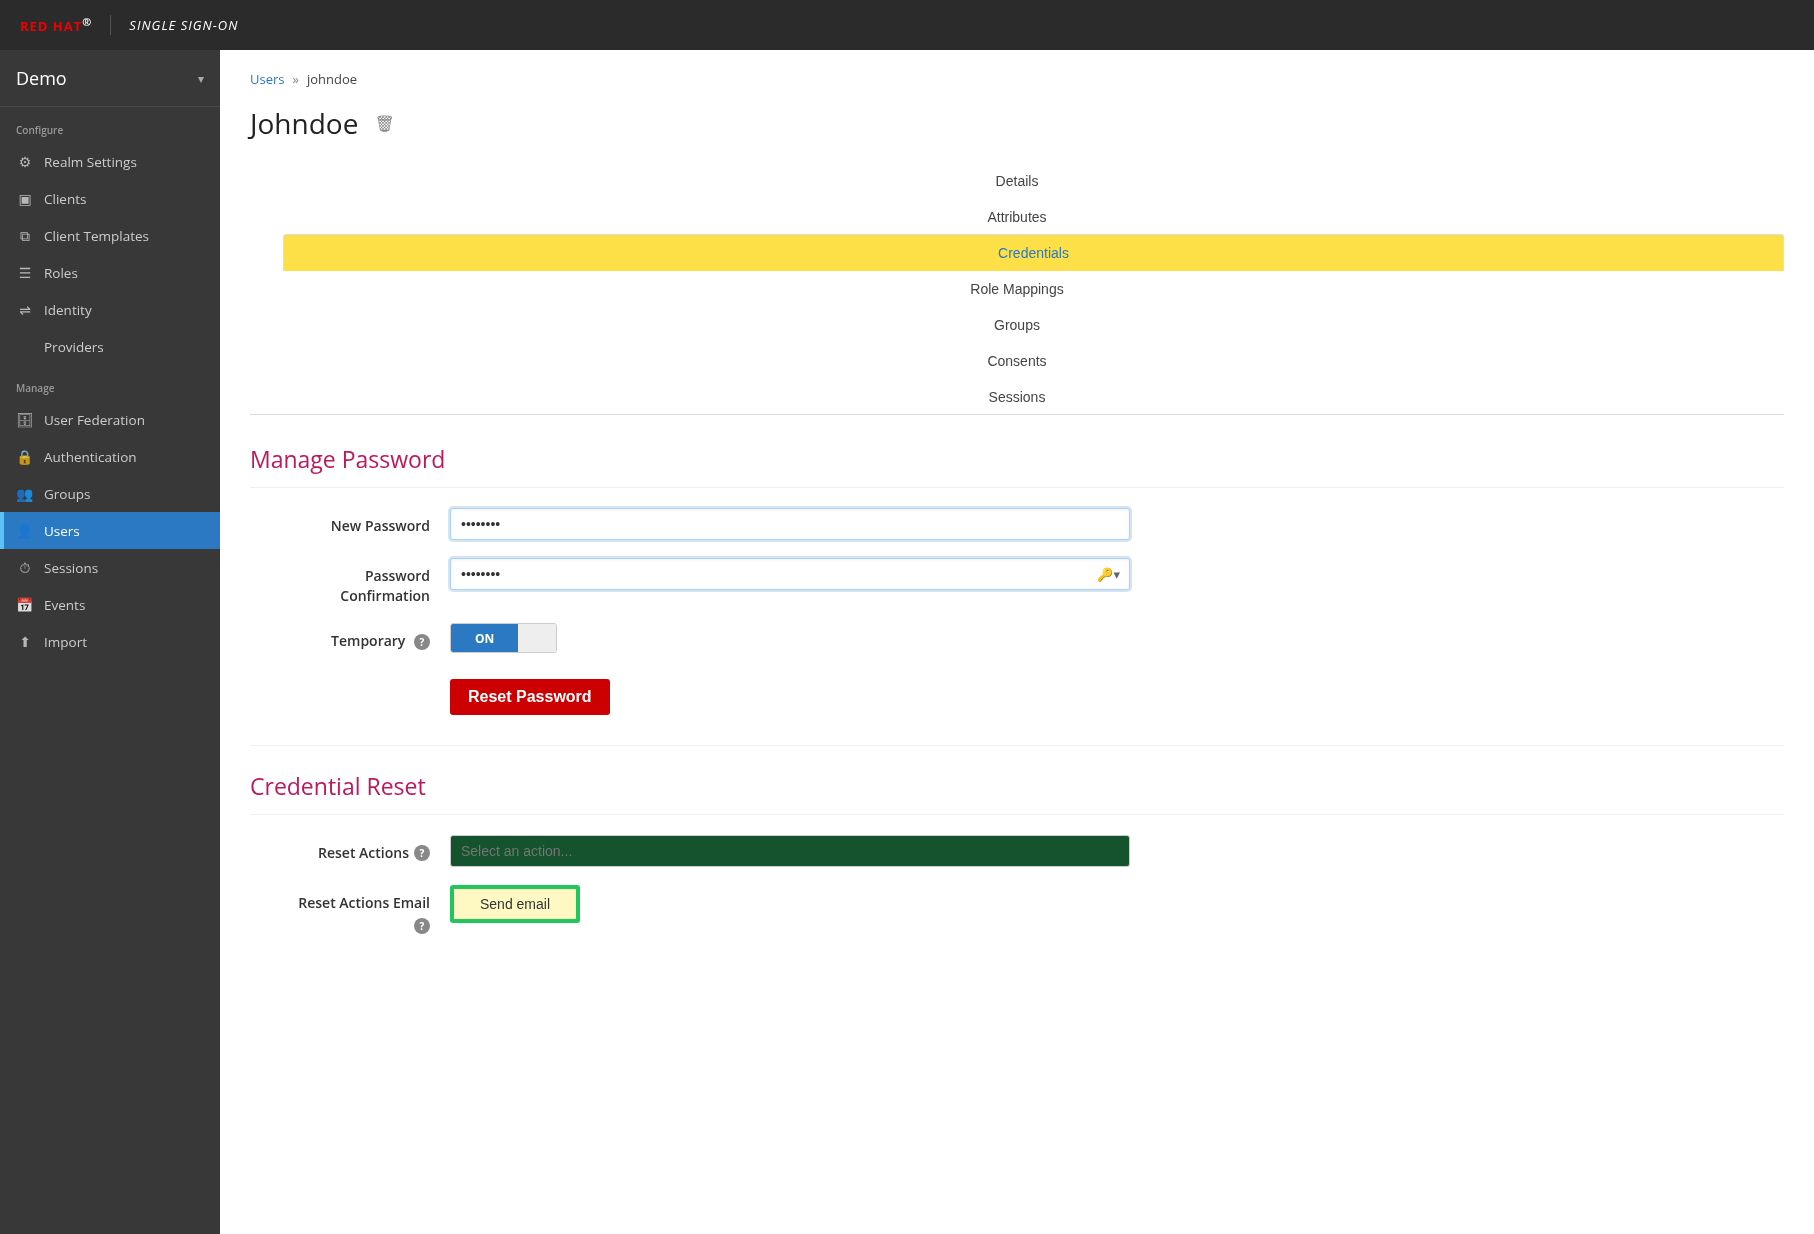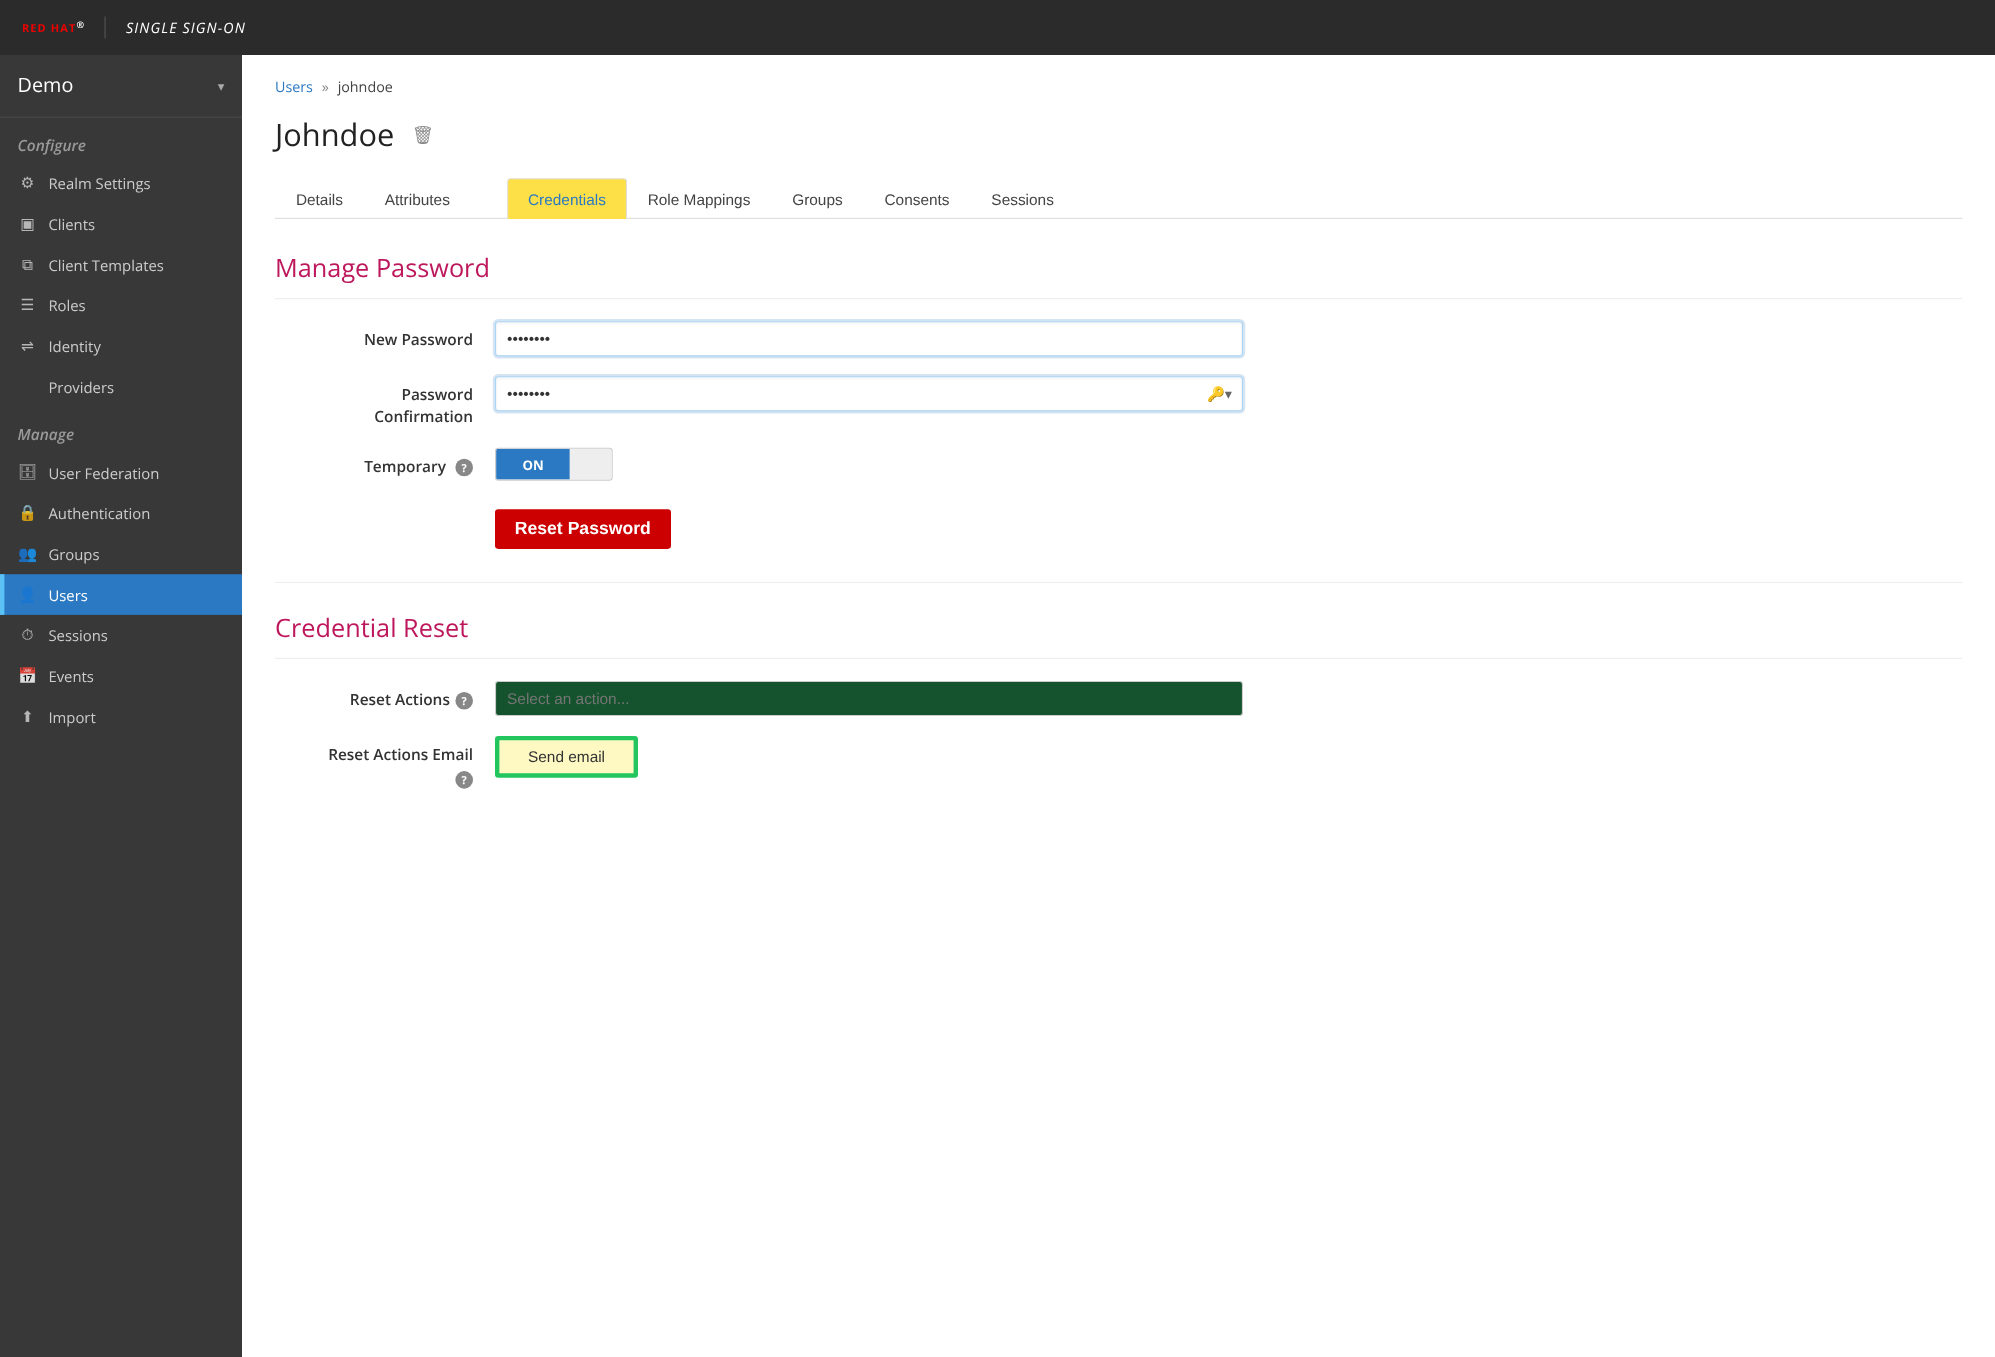--- a/index.html
+++ b/index.html
@@ -14,21 +14,21 @@
       display: flex;
       align-items: center;
       flex-shrink: 0;
     }
     .topbar-logo {
       display: flex;
       align-items: center;
       gap: 8px;
     }
     .topbar-logo .red-hat-text {
-      font-size: 10px;
+      font-size: 13px;
       font-weight: 700;
       letter-spacing: 1px;
       color: #fff;
     }
     .topbar-logo .red-hat-text span.red { color: #e00; }
     .topbar-divider { width: 1px; height: 20px; background: #555; margin: 0 10px; }
     .topbar-logo .sso-text { font-size: 13px; color: #fff; letter-spacing: 1px; text-transform: uppercase; font-style: italic; }
 
     
     .layout { display: flex; flex: 1; overflow: hidden; }
@@ -52,26 +52,25 @@
       cursor: pointer;
     }
     .realm-selector .realm-name {
       font-size: 18px;
       color: #fff;
       font-weight: 400;
     }
     .realm-selector .chevron { color: #aaa; font-size: 12px; }
 
     .sidebar-section-label {
-      font-size: 14px;
+      font-size: 10px;
       color: #999;
       padding: 16px 16px 6px;
       text-transform: none;
       font-weight: 600;
-      font-style: italic;
     }
     .sidebar-item {
       display: flex;
       align-items: center;
       gap: 10px;
       padding: 9px 16px;
       color: #ccc;
       cursor: pointer;
       font-size: 13.5px;
       position: relative;
@@ -130,20 +129,21 @@
       color: #888;
       font-size: 16px;
       padding: 4px;
     }
 
     
     .tabs {
       display: flex;
       border-bottom: 1px solid #ddd;
       margin-bottom: 28px;
+      flex-direction: column;
     }
     .tab {
       padding: 10px 18px;
       font-size: 14px;
       cursor: pointer;
       color: #444;
       border: 1px solid transparent;
       border-bottom: none;
       margin-bottom: -1px;
       background: none;

